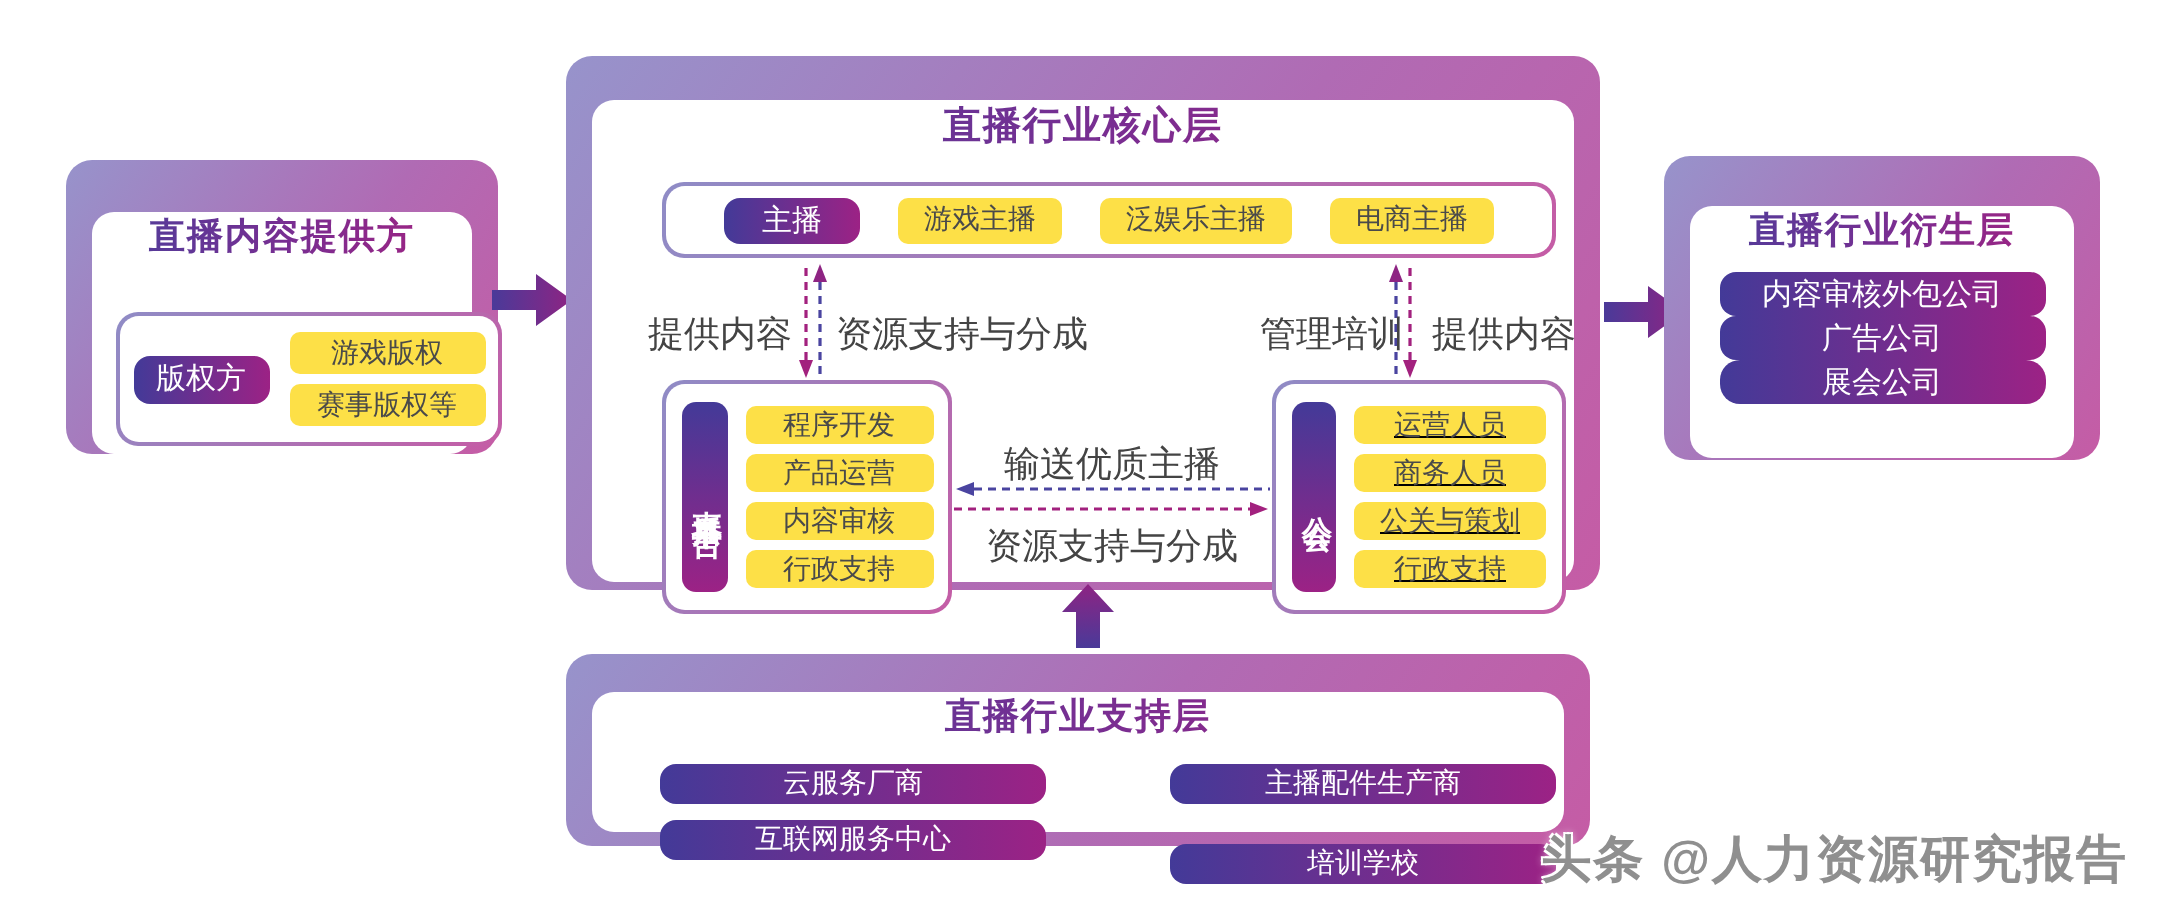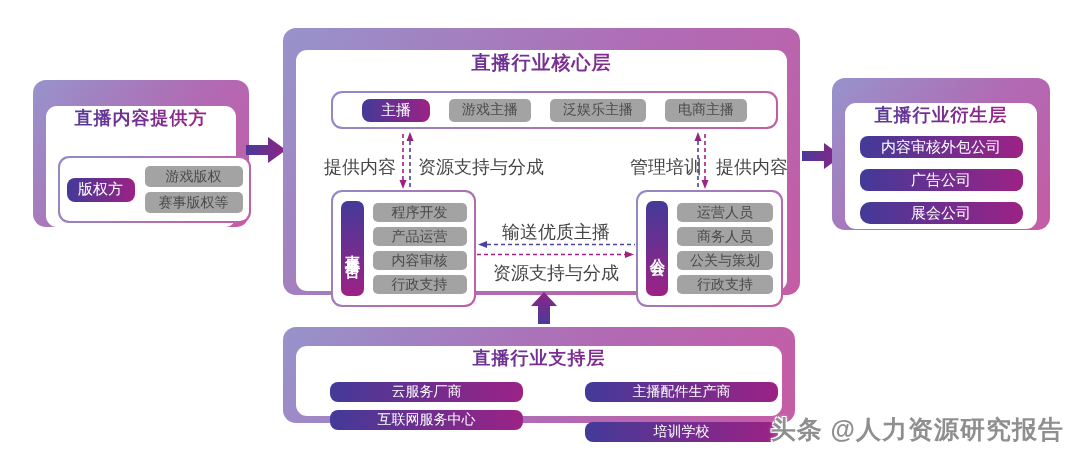--- a/index.html
+++ b/index.html
@@ -12,21 +12,21 @@
   .gbox-in { width:100%; height:100%; background:#ffffff; border-radius:11px; position:relative; }
   .gbox-inner { background:linear-gradient(125deg,#8F8CC6 0%,#C55CA5 100%); padding:1.6px; border-radius:11px; position:absolute; }
   .gbox-inner > .gbox-in { border-radius:9.5px; }
 
   .box-title { text-align:center; font-weight:bold; font-size:19px; letter-spacing:1px;
     background:linear-gradient(90deg,#4A3F9B 0%,#7B2D91 55%,#A6217F 100%);
     -webkit-background-clip:text; background-clip:text; color:transparent; }
 
   .grad-pill { background:linear-gradient(90deg,#433A98 0%,#9C2285 100%); color:#ffffff;
     text-align:center; border-radius:8px; font-size:15px; display:flex; align-items:center; justify-content:center; }
-  .gray-pill { background:#a3a3a3; color:#4A4A4A; text-align:right; border-radius:5px;
+  .gray-pill { background:#fde047; color:#4A4A4A; text-align:right; border-radius:5px;
     font-size:14px; display:flex; align-items:center; justify-content:center; }
 
   .vpill { background:linear-gradient(180deg,#433A98 0%,#9C2285 100%); color:#fff; border-radius:7px;
     writing-mode:vertical-rl; text-align:center; display:flex; align-items:center; justify-content:center;
     font-size:15px; font-weight:bold; letter-spacing:3px; }
 
   .flow-label { position:absolute; font-size:18px; color:#444444; white-space:nowrap; }
 
   .watermark { position:absolute; right:16px; top:413px; font-size:25px; font-weight:bold; color:#8F8F8F; letter-spacing:1px;
     text-shadow:-1px -1px 0 #fff, 1px -1px 0 #fff, -1px 1px 0 #fff, 1px 1px 0 #fff, 0 0 4px #fff; }
@@ -102,21 +102,21 @@
             <div class="gray-pill" style="width:94px; height:19px;">产品运营</div>
             <div class="gray-pill" style="width:94px; height:19px;">内容审核</div>
             <div class="gray-pill" style="width:94px; height:19px;">行政支持</div>
           </div>
         </div>
       </div>
 
       <div class="gbox-inner" style="left:340px; top:140px; width:147px; height:117px;">
         <div class="gbox-in" style="display:flex; align-items:center; justify-content:center; gap:9px;">
           <div class="vpill" style="width:22px; height:95px;">公会</div>
-          <div style="display:flex; flex-direction:column; gap:5px;">
+          <div style="display:flex; flex-direction:column; gap:5px;text-decoration:underline;">
             <div class="gray-pill" style="width:96px; height:19px;">运营人员</div>
             <div class="gray-pill" style="width:96px; height:19px;">商务人员</div>
             <div class="gray-pill" style="width:96px; height:19px;">公关与策划</div>
             <div class="gray-pill" style="width:96px; height:19px;">行政支持</div>
           </div>
         </div>
       </div>
 
       <svg style="left:181px; top:190px;" width="158" height="20" viewBox="0 0 158 20">
         <line x1="10" y1="4.5" x2="158" y2="4.5" stroke="#4A44A0" stroke-width="1.6" stroke-dasharray="4,3"></line>
@@ -135,21 +135,21 @@
         <stop offset="0" stop-color="#4A3A99"></stop>
           <stop offset="1" stop-color="#8E2483"></stop>
       </linearGradient>
     </defs>
     <polygon points="0,12 22,12 22,4 40,17 22,30 22,22 0,22" fill="url(#gradH2)"></polygon>
   </svg>
 
   <div class="gbox" style="left:832px; top:78px; width:218px; height:152px;">
     <div class="gbox-in">
       <div class="box-title" style="margin-top:12px; font-size:18px;">直播行业衍生层</div>
-      <div style="display:flex; flex-direction:column; align-items:center; gap:11px; margin-top:9px;">
+      <div style="display:flex; flex-direction:column; align-items:center; margin-top:9px;">
         <div class="grad-pill" style="width:163px; height:22px;">内容审核外包公司</div>
         <div class="grad-pill" style="width:163px; height:22px;">广告公司</div>
         <div class="grad-pill" style="width:163px; height:22px;border-radius:10px;">展会公司</div>
       </div>
     </div>
   </div>
 
   <svg style="left:527px; top:292px;" width="34" height="32" viewBox="0 0 34 32">
     <defs>
       <linearGradient id="gradV1" x1="0" y1="0" x2="0" y2="1">

